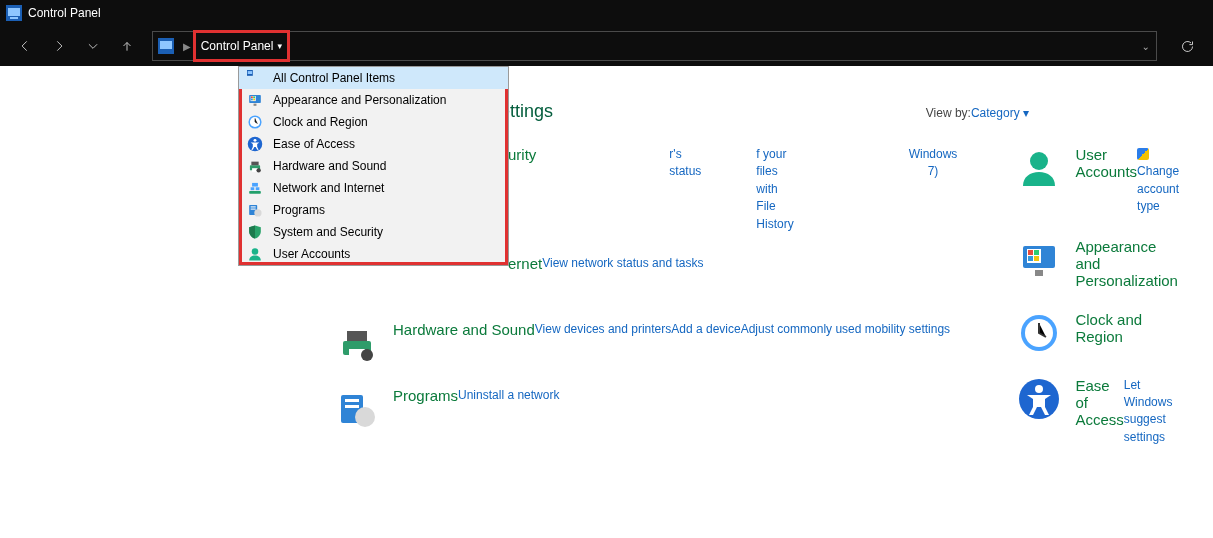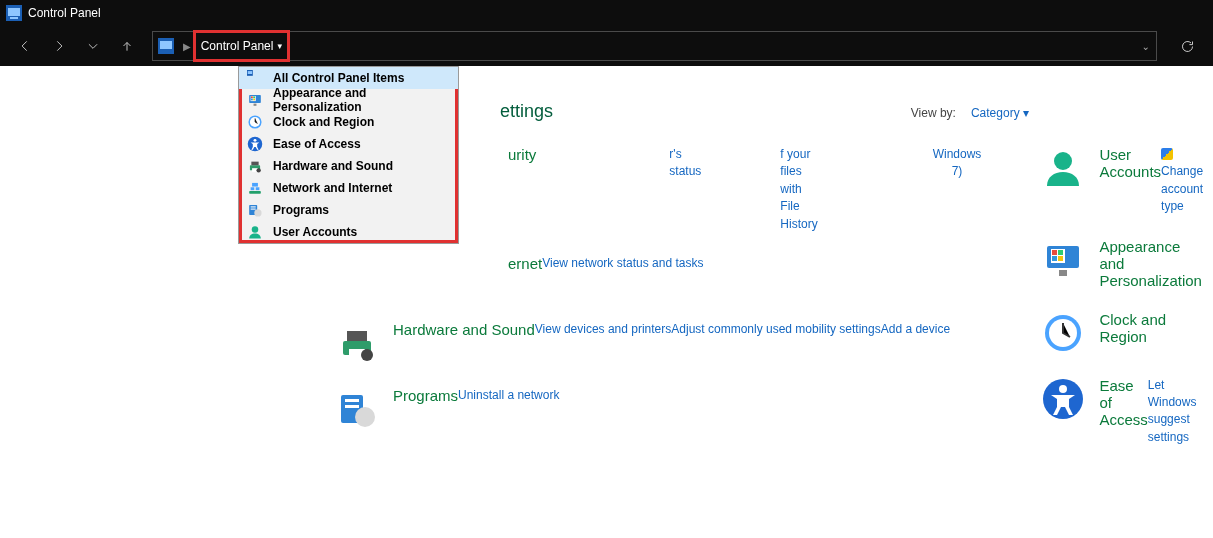--- a/index.html
+++ b/index.html
@@ -20,21 +20,21 @@
   .addr-crumb { display: flex; align-items: center; height: 100%; padding: 0 6px; color: #fff; font-size: 12px; position: relative; }
   .addr-crumb .chev { font-size: 9px; margin-left: 4px; }
   .addr-end  { margin-left: auto; display: flex; align-items: center; padding-right: 6px; }
   .addr-end .chev { font-size: 10px; color: #aaa; }
   .refresh-btn { width: 28px; height: 28px; display: flex; align-items: center; justify-content: center; color: #ccc; margin-left: 6px; }
   .refresh-btn svg { width: 15px; height: 15px; stroke: #ccc; fill: none; stroke-width: 1.6; }
 
   .highlight-red { outline: 3px solid #e03131; outline-offset: -1px; }
 
   
-  .dropdown { position: absolute; left: 238px; top: 66px; width: 221px; background: #f2f2f2; border: 1px solid #9a9a9a; box-shadow: 3px 3px 6px rgba(0,0,0,.25); z-index: 50; font-weight: bold; }
+  .dropdown { position: absolute; left: 238px; top: 66px; width: 271px; background: #f2f2f2; border: 1px solid #9a9a9a; box-shadow: 3px 3px 6px rgba(0,0,0,.25); z-index: 50; }
   .dd-item { height: 22px; display: flex; align-items: center; padding: 0 8px; font-size: 12px; color: #000; gap: 10px; }
   .dd-item.sel { background: #cfe8fb; }
   .dd-icon { width: 16px; height: 16px; display: inline-flex; align-items: center; justify-content: center; }
   .dd-icon svg { width: 16px; height: 16px; }
   .highlight-red-dd { box-shadow: 0 0 0 3px #e03131 inset; }
 
   
   .content { position: relative; width: 100%; height: calc(538px - 66px); background: #fff; }
   .inner { position: absolute; left: 335px; top: 35px; right: 170px; }
 
@@ -44,21 +44,21 @@
   .col  { display: flex; flex-direction: column; gap: 22px; }
 
   .cat { display: flex; gap: 14px; }
   .cat-icon { width: 44px; height: 44px; flex-shrink: 0; display: flex; align-items: center; justify-content: center; }
   .cat-icon svg { width: 44px; height: 44px; }
   .cat-body { display: flex; flex-direction: row; }
   .cat-title { color: #0b7a3b; font-size: 15px; }
   .cat-link  { color: #1567c1; font-size: 12px; line-height: 1.45; }
   .cat-link.shield::before { content: ""; display: inline-block; width: 12px; height: 12px; margin-right: 4px; background: linear-gradient(135deg,#2b7de9 50%,#f3c200 50%); border-radius: 2px; vertical-align: -2px; }
 
-  .viewby { position: absolute; right: 184px; top: 40px; font-size: 12px; color: #444; display: flex; gap: 15px; align-items: center; }
+  .viewby { position: absolute; right: 184px; top: 40px; font-size: 12px; color: #444; display: flex; gap: 0; align-items: center; }
   .viewby .val { color: #1567c1; }
 
   .col2 .cat-icon { width: 44px; height: 44px; }
 
 </style>
 </head>
 <body>
 
 <div class="titlebar">
   <span class="cp-icon">
@@ -170,20 +170,28 @@
       <span class="dd-icon">
         <svg viewBox="0 0 44 44">
           <use href="#ic-prog"></use>
         </svg>
       </span>
       <span>Programs</span>
     </div>
     <div class="dd-item">
       <span class="dd-icon">
         <svg viewBox="0 0 44 44">
+          <use href="#ic-shield"></use>
+        </svg>
+      </span>
+      <span>System and Security</span>
+    </div>
+    <div class="dd-item">
+      <span class="dd-icon">
+        <svg viewBox="0 0 44 44">
           <use href="#ic-user"></use>
         </svg>
       </span>
       <span>User Accounts</span>
     </div>
   </div>
 
 <div class="content">
 
   <div class="viewby">
@@ -202,21 +210,21 @@
       <div class="col" id="col-left">
           <div class="cat">
             <div class="cat-icon" style="visibility: hidden;">
               <svg viewBox="0 0 44 44">
                 <use href="#ic-shield"></use>
               </svg>
             </div>
             <div class="cat-body">
               <span class="cat-title" style="margin-left:115px;">urity</span>
               <span class="cat-link" style="margin-left: 115px; padding-left: 18px;">r's status</span>
-              <span class="cat-link" style="margin-left: 79px;">f your files with File History</span>
+              <span class="cat-link" style="margin-left: 55px;">f your files with File History</span>
               <span class="cat-link" style="margin-left: 115px; text-align: center;">Windows 7)</span>
             </div>
           </div>
           <div class="cat">
             <div class="cat-icon" style="visibility: hidden;">
               <svg viewBox="0 0 44 44">
                 <use href="#ic-net"></use>
               </svg>
             </div>
             <div class="cat-body">
@@ -226,22 +234,22 @@
           </div>
           <div class="cat">
             <div class="cat-icon">
               <svg viewBox="0 0 44 44">
                 <use href="#ic-printer"></use>
               </svg>
             </div>
             <div class="cat-body">
               <span class="cat-title">Hardware and Sound</span>
               <span class="cat-link">View devices and printers</span>
+              <span class="cat-link">Add a device</span>
               <span class="cat-link">Adjust commonly used mobility settings</span>
-              <span class="cat-link">Add a device</span>
             </div>
           </div>
           <div class="cat">
             <div class="cat-icon">
               <svg viewBox="0 0 44 44">
                 <use href="#ic-prog"></use>
               </svg>
             </div>
             <div class="cat-body">
               <span class="cat-title">Programs</span>

